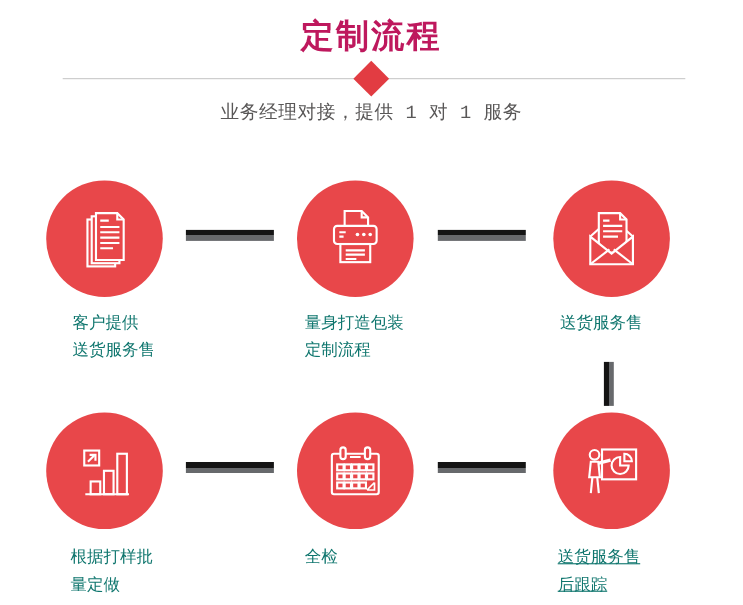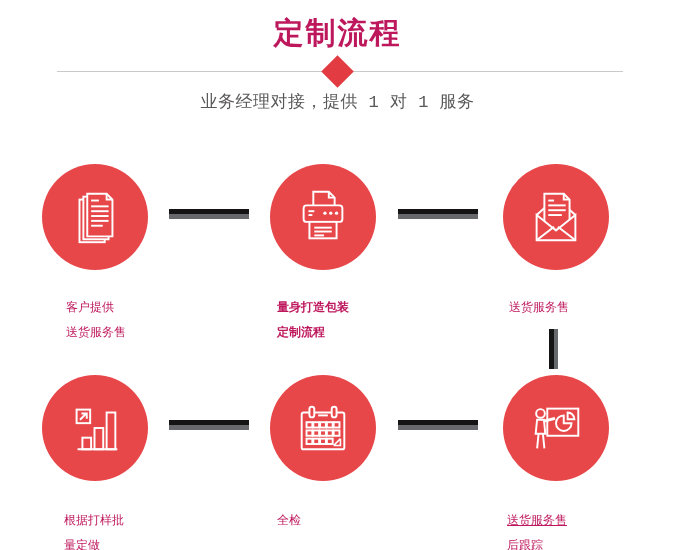--- a/index.html
+++ b/index.html
@@ -17,26 +17,26 @@
 
   .circle { position:absolute; width:106px; height:106px; border-radius:50%;
             background:#e8474a; display:flex; align-items:center; justify-content:center; }
   .pos1 { left:42px;  top:164px; }
   .pos2 { left:270px; top:164px; }
   .pos3 { left:503px; top:164px; }
   .pos4 { left:42px;  top:375px; }
   .pos5 { left:270px; top:375px; }
   .pos6 { left:503px; top:375px; }
 
-  .step-label { position:absolute; font-size:12px; line-height:25px; color:#be185d;margin-top:14px; }
+  .step-label { position:absolute; font-size:15px; line-height:25px; color:#0f766e; }
   .step-label span { display:block; }
   .lpos1 { left:66px;  top:281px; }
-  .lpos2 { left:277px; top:281px;font-weight:bold; }
+  .lpos2 { left:277px; top:281px; }
   .lpos3 { left:509px; top:281px; }
-  .lpos4 { left:64px;  top:494px;font-family:Liberation Serif, serif; }
+  .lpos4 { left:64px;  top:494px; }
   .lpos5 { left:277px; top:494px; }
   .lpos6 { left:507px; top:494px;text-decoration:underline; }
 
   .conn-h { position:absolute; width:80px; height:10px;
             background:linear-gradient(to bottom,#141414 0 50%,#67696c 50% 100%); }
   .conn-v { position:absolute; width:9px; height:40px;
             background:linear-gradient(to right,#141414 0 50%,#67696c 50% 100%); }
   .c12 { left:169px; top:209px; }
   .c23 { left:398px; top:209px; }
   .c45 { left:169px; top:420px; }

